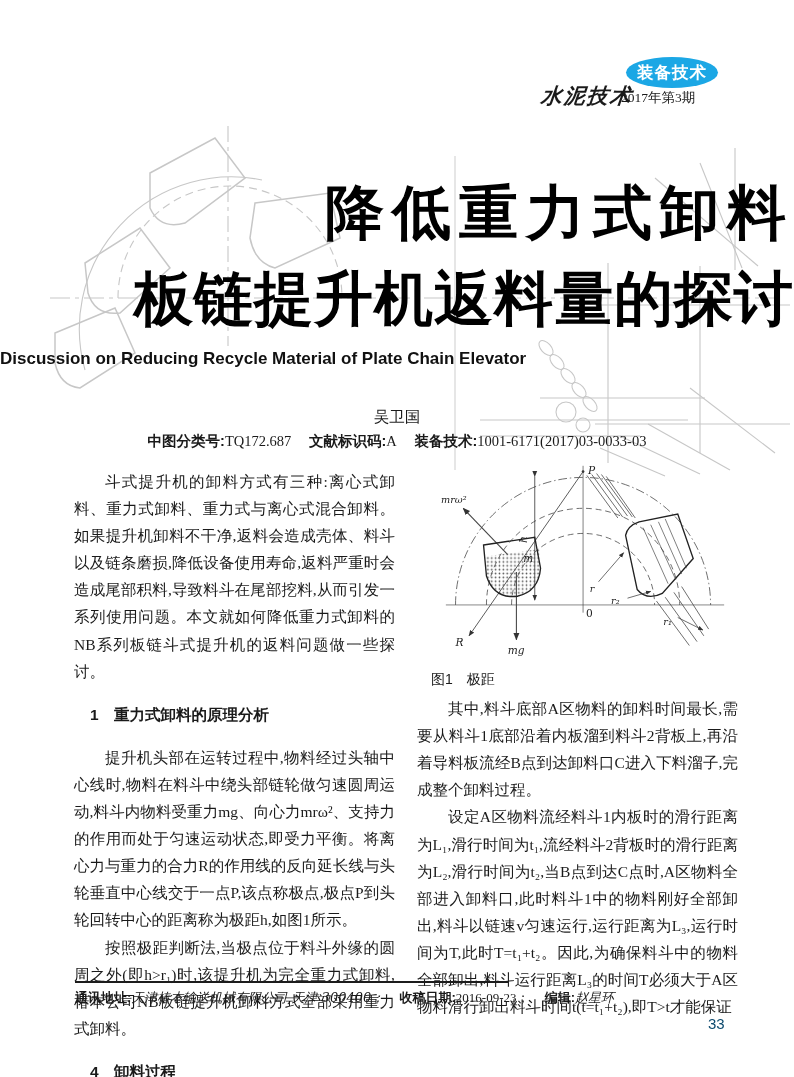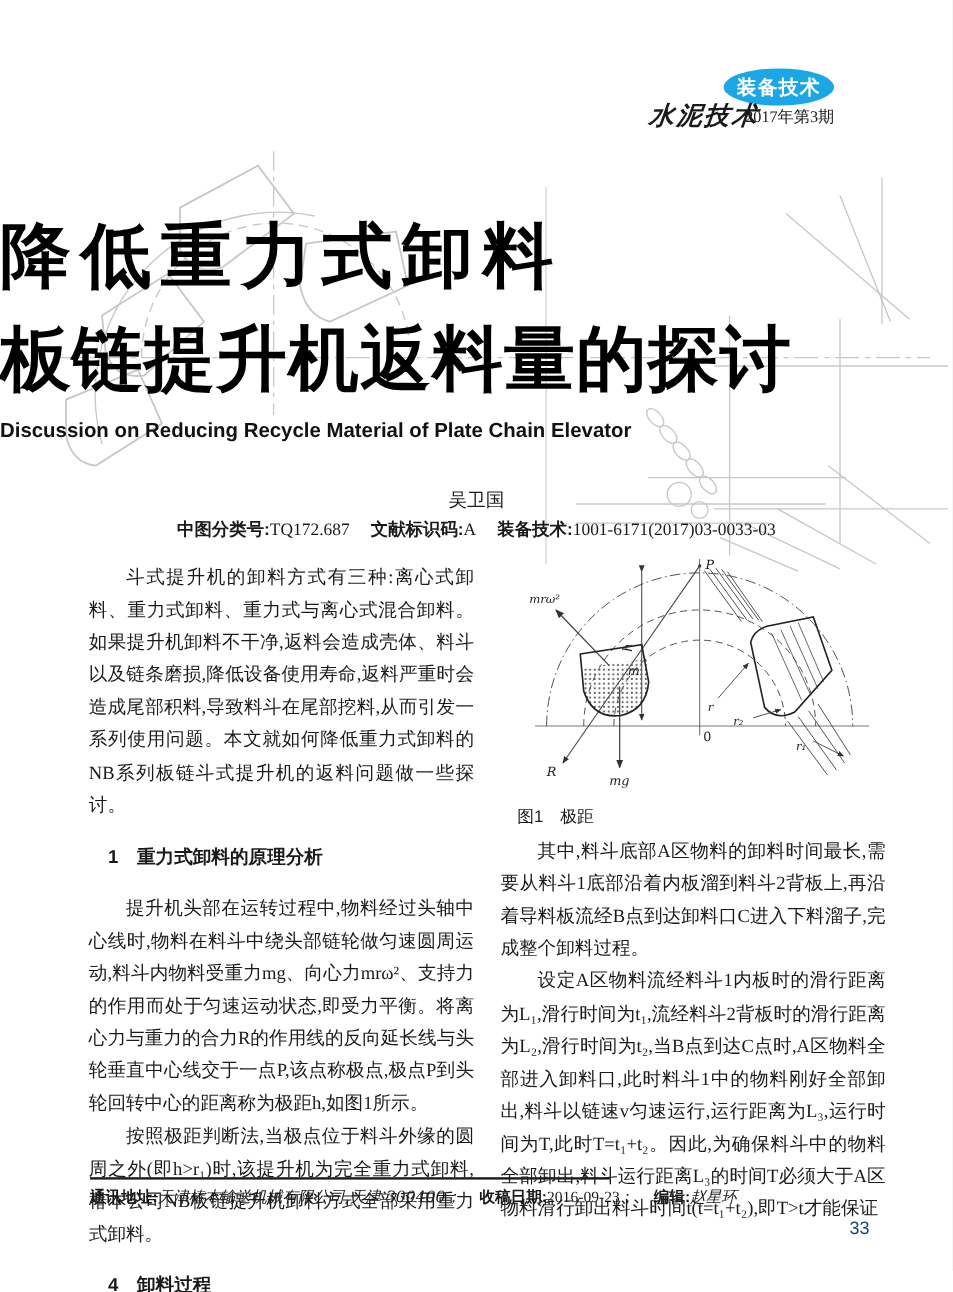--- a/index.html
+++ b/index.html
@@ -2,34 +2,34 @@
 <html><head>
 <meta charset="utf-8">
 <style>
   html,body{margin:0;padding:0;background:#e8e8e8;}
   .page{
     position:relative;width:794px;height:1077px;margin:0 auto;background:#ffffff;
     overflow:hidden;font-family:"Liberation Serif",serif;color:#1a1a1a;
   }
   
   .badge{
-    position:absolute;left:603px;top:57px;width:92px;height:31px;border-radius:50%;
+    position:absolute;left:626px;top:57px;width:92px;height:31px;border-radius:50%;
     display:flex;align-items:center;justify-content:center;
     font-family:"Liberation Sans",sans-serif;font-weight:bold;font-size:16.5px;letter-spacing:1px;
   }
   .journal-script{
     position:absolute;left:541px;top:82px;font-size:21px;font-weight:bold;font-style:italic;
     font-family:"DejaVu Serif",serif;letter-spacing:2px;transform:skewX(-6deg);
   }
   .journal-issue{position:absolute;left:621px;top:89px;font-size:13.5px;}
   
   .watermark{position:absolute;left:0;top:118px;width:794px;height:360px;}
   
   .title-l1,.title-l2{
-    position:absolute;left:0;width:100%;text-align:left;line-height:1;
+    position:absolute;left:0;width:100%;text-align:right;line-height:1;
     font-family:"Liberation Sans",sans-serif;font-weight:900;font-size:59px;color:#000;
   }
   .title-l1{top:184px;letter-spacing:8px;}
   .title-l2{top:270px;letter-spacing:1px;}
   .title-en{
     position:absolute;top:349px;left:0;width:100%;text-align:left;
     font-family:"Liberation Sans",sans-serif;font-weight:bold;font-size:17px;color:#111;
   }
   .author{position:absolute;top:407px;left:0;width:100%;text-align:center;font-size:15.5px;}
   .meta{position:absolute;top:432px;left:0;width:100%;text-align:center;font-size:14.5px;}

